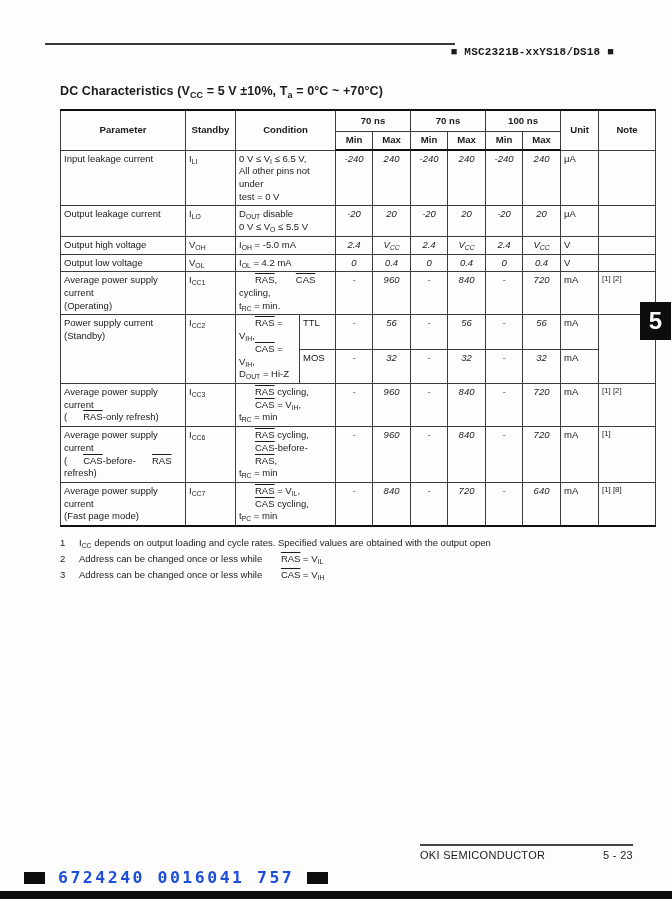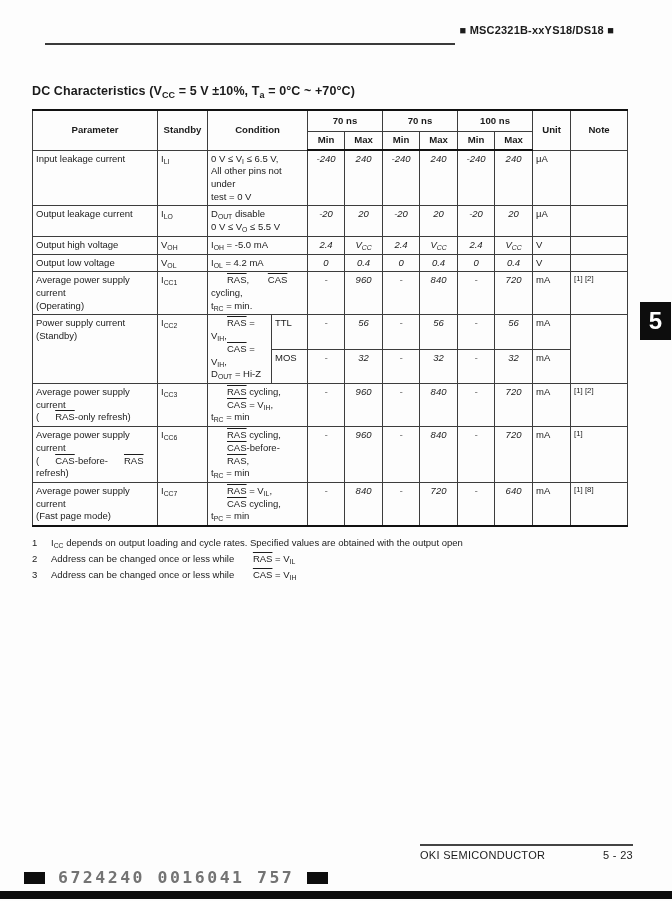--- a/index.html
+++ b/index.html
@@ -5,24 +5,24 @@
   html,body{margin:0;padding:0;}
   body{
     width:672px;height:901px;position:relative;background:#fdfdfd;
     font-family:"Liberation Sans", sans-serif;color:#1b1b1b;overflow:hidden;
   }
   .ov{text-decoration:overline;padding-left:16px;}
   sub{font-size:0.72em;vertical-align:-0.28em;line-height:0;}
 
   
   .top-rule{position:absolute;left:45px;top:43px;width:410px;height:2px;background:#3a3a3a;}
-  .brand{position:absolute;top:24px;right:58px;font-size:11px;font-weight:bold;letter-spacing:0.2px;}
-
-  
-  .main{position:absolute;left:32px;top:84px;width:504px;}
+  .brand{position:absolute;top:46px;right:58px;font-size:11px;font-weight:bold;letter-spacing:0.2px;font-family:Liberation Mono, monospace;}
+
+  
+  .main{position:absolute;left:60px;top:84px;width:504px;}
   .title{font-size:12.5px;font-weight:bold;margin:0 0 11px 0;letter-spacing:0.1px;}
 
   table.dc{border-collapse:collapse;table-layout:fixed;width:595px;
     border-top:2.5px solid #111;border-bottom:2.5px solid #111;font-size:9.5px;}
   table.dc td,table.dc th{border:1px solid #3d3d3d;padding:2px 3px;vertical-align:top;line-height:1.34;}
   table.dc thead th{font-size:9.6px;font-weight:bold;text-align:center;vertical-align:middle;padding:2px 1px;}
   table.dc thead tr:last-child th{border-bottom:2px solid #111;}
   thead tr.h1 th{height:16px;}
   thead tr.h2 th{height:13px;}
   td.c-param{text-align:left;padding-left:4px;}
@@ -43,21 +43,21 @@
 
   
   .footer-rule{position:absolute;left:420px;top:844px;width:213px;height:1.5px;background:#444;}
   .footer-text{position:absolute;left:420px;top:849px;width:213px;display:flex;
     justify-content:space-between;font-size:11px;letter-spacing:0.3px;}
 
   
   .scan-code{position:absolute;left:24px;top:868px;display:flex;align-items:center;gap:13px;}
   .scan-square{width:21px;height:12px;background:#0d0d0d;flex:none;}
   .scan-digits{font-family:"DejaVu Sans Mono", monospace;font-weight:bold;font-size:16.5px;
-    letter-spacing:2.5px;color:#737373;white-space:nowrap;}
+    letter-spacing:2.5px;color:#1d4ed8;white-space:nowrap;}
 
   .bottom-bar{position:absolute;left:0;bottom:2px;width:672px;height:8px;background:#0d0d0d;}
 </style>
 </head>
 <body>
 
 <div class="top-rule"></div>
 <div class="brand">■ MSC2321B-xxYS18/DS18 ■</div>
 
 <div class="main">

